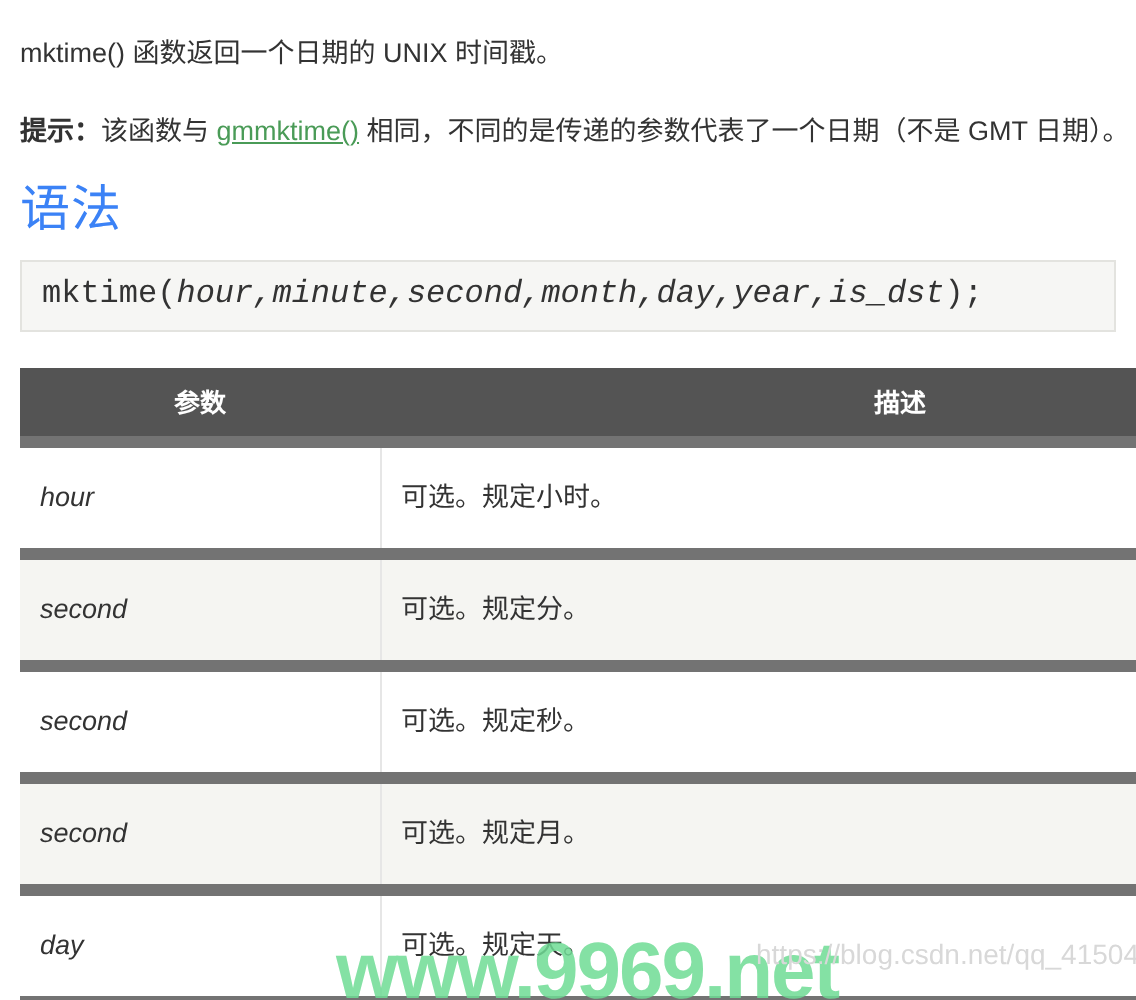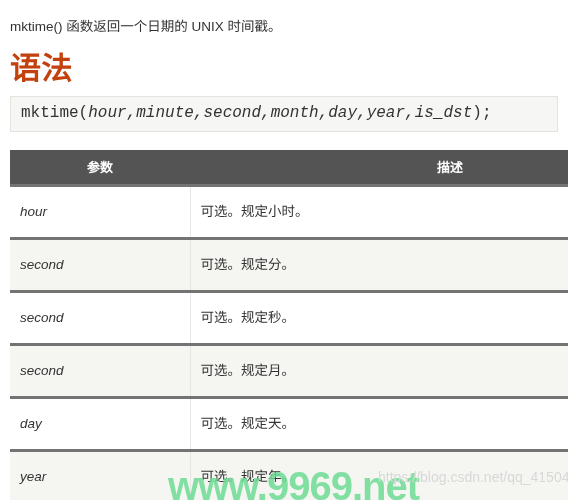--- a/index.html
+++ b/index.html
@@ -42,23 +42,23 @@
     font-weight: bold;
     color: #333333;
   }
   .inline-link {
     color: #4a9b57;
     text-decoration: underline;
   }
 
   
   .section-heading {
-    font-size: 31px;
-    font-weight: bold;
-    color: #c2410c;
+    font-size: 25px;
+    font-weight: normal;
+    color: #3b82f6;
     line-height: 1;
     margin: 12px 0 0 10px;
     letter-spacing: 0.5px;
   }
 
   
   .code-block {
     margin: 12px 10px 0 10px;
     background: #f6f6f4;
     border: 1px solid #e3e3df;
@@ -90,21 +90,21 @@
     color: #ffffff;
     font-weight: bold;
     text-align: center;
     padding: 7px 10px 8px 10px;
     font-size: 13px;
     border: none;
   }
   table.param-table th.col-param { width: 160px; }
   table.param-table td {
     padding: 12px 10px 12px 10px;
-    border-top: 3px solid #737373;
+    border-top: 6px solid #737373;
     border-right: 1px solid #e6e6e6;
     vertical-align: top;
     line-height: 26px;
     color: #333333;
   }
   table.param-table td:last-child { border-right: none; }
   table.param-table tbody tr:nth-child(odd) { background: #ffffff; }
   table.param-table tbody tr:nth-child(even) { background: #f5f5f2; }
   td.param-name {
     font-style: italic;
@@ -142,20 +142,23 @@
 </style>
 </head>
 <body>
 
 <div id="page">
 
   <div class="intro-wrap">
     <p class="para">
       <span>mktime() 函数返回一个日期的 UNIX 时间戳。</span>
     </p>
+    <p class="para para-tip">
+      <span class="tip-label">提示：</span><span>该函数与 </span><a class="inline-link" href="#">gmmktime()</a><span> 相同，不同的是传递的参数代表了一个日期（不是 GMT 日期）。</span>
+    </p>
   </div>
 
   <h2 class="section-heading">语法</h2>
 
   <div class="code-block">
     <span>mktime(</span><span class="code-args">hour,minute,second,month,day,year,is_dst</span><span>);</span>
   </div>
 
   <div class="param-table-wrap">
     <table class="param-table">

